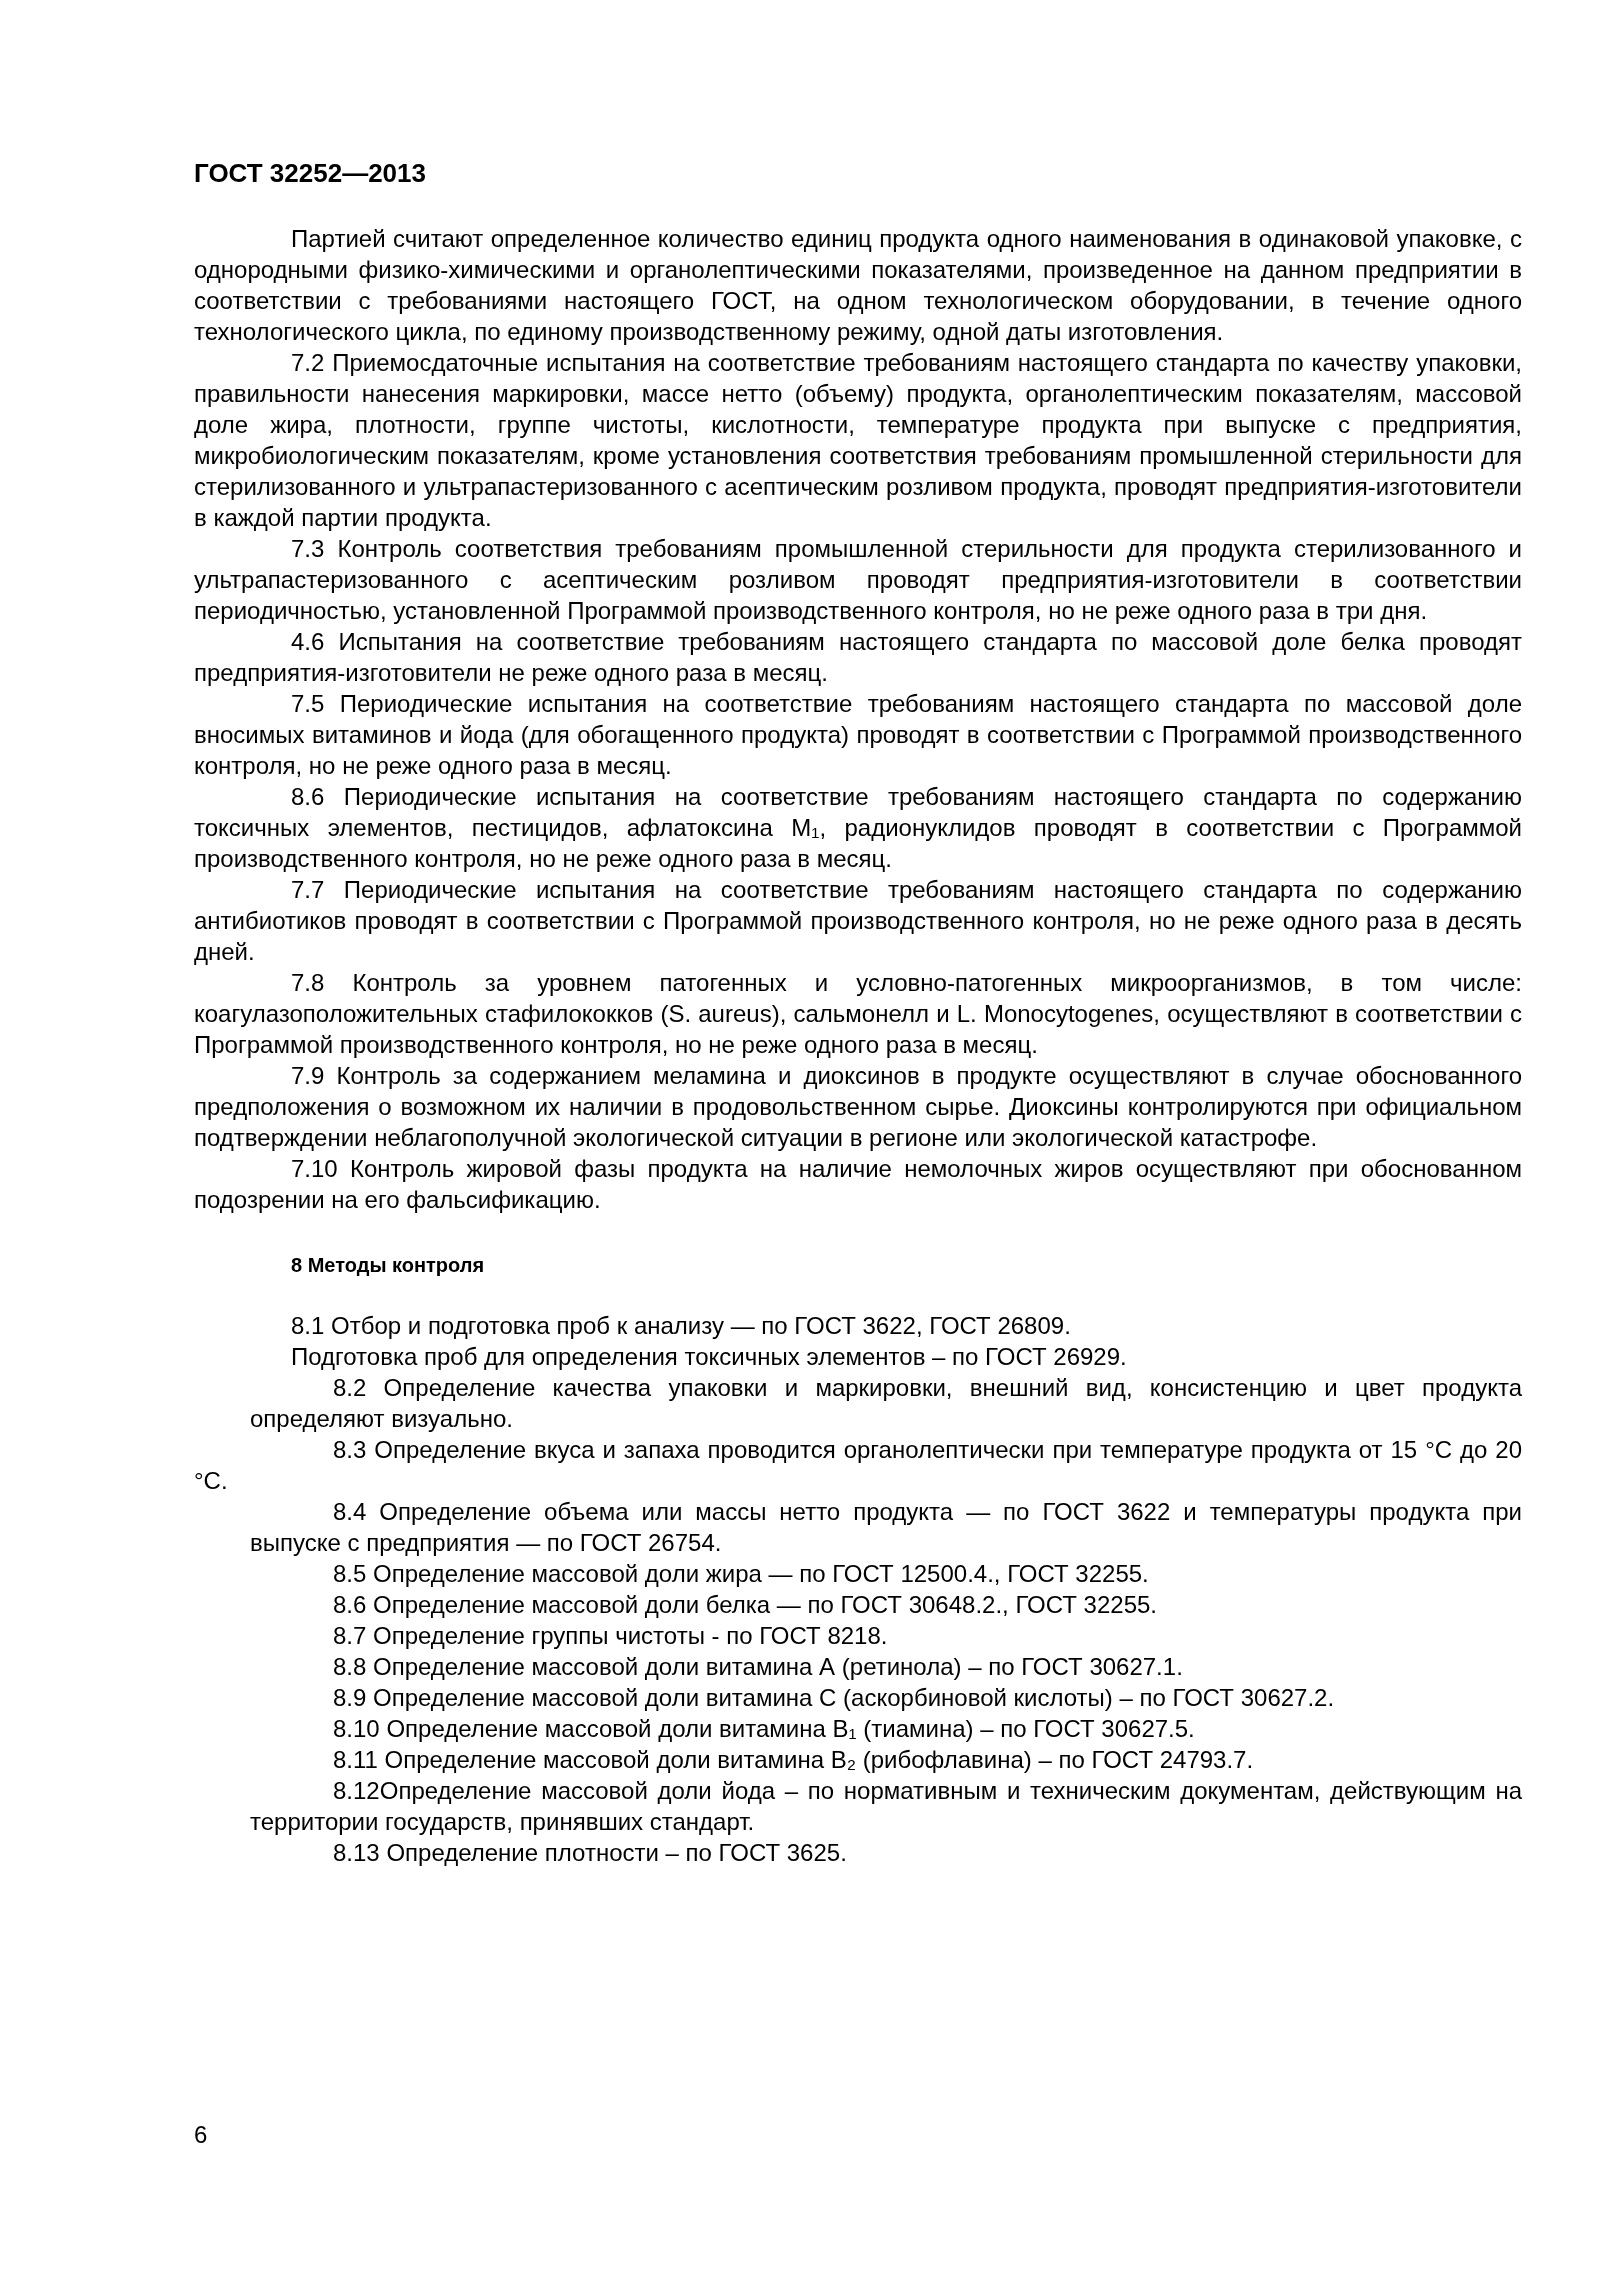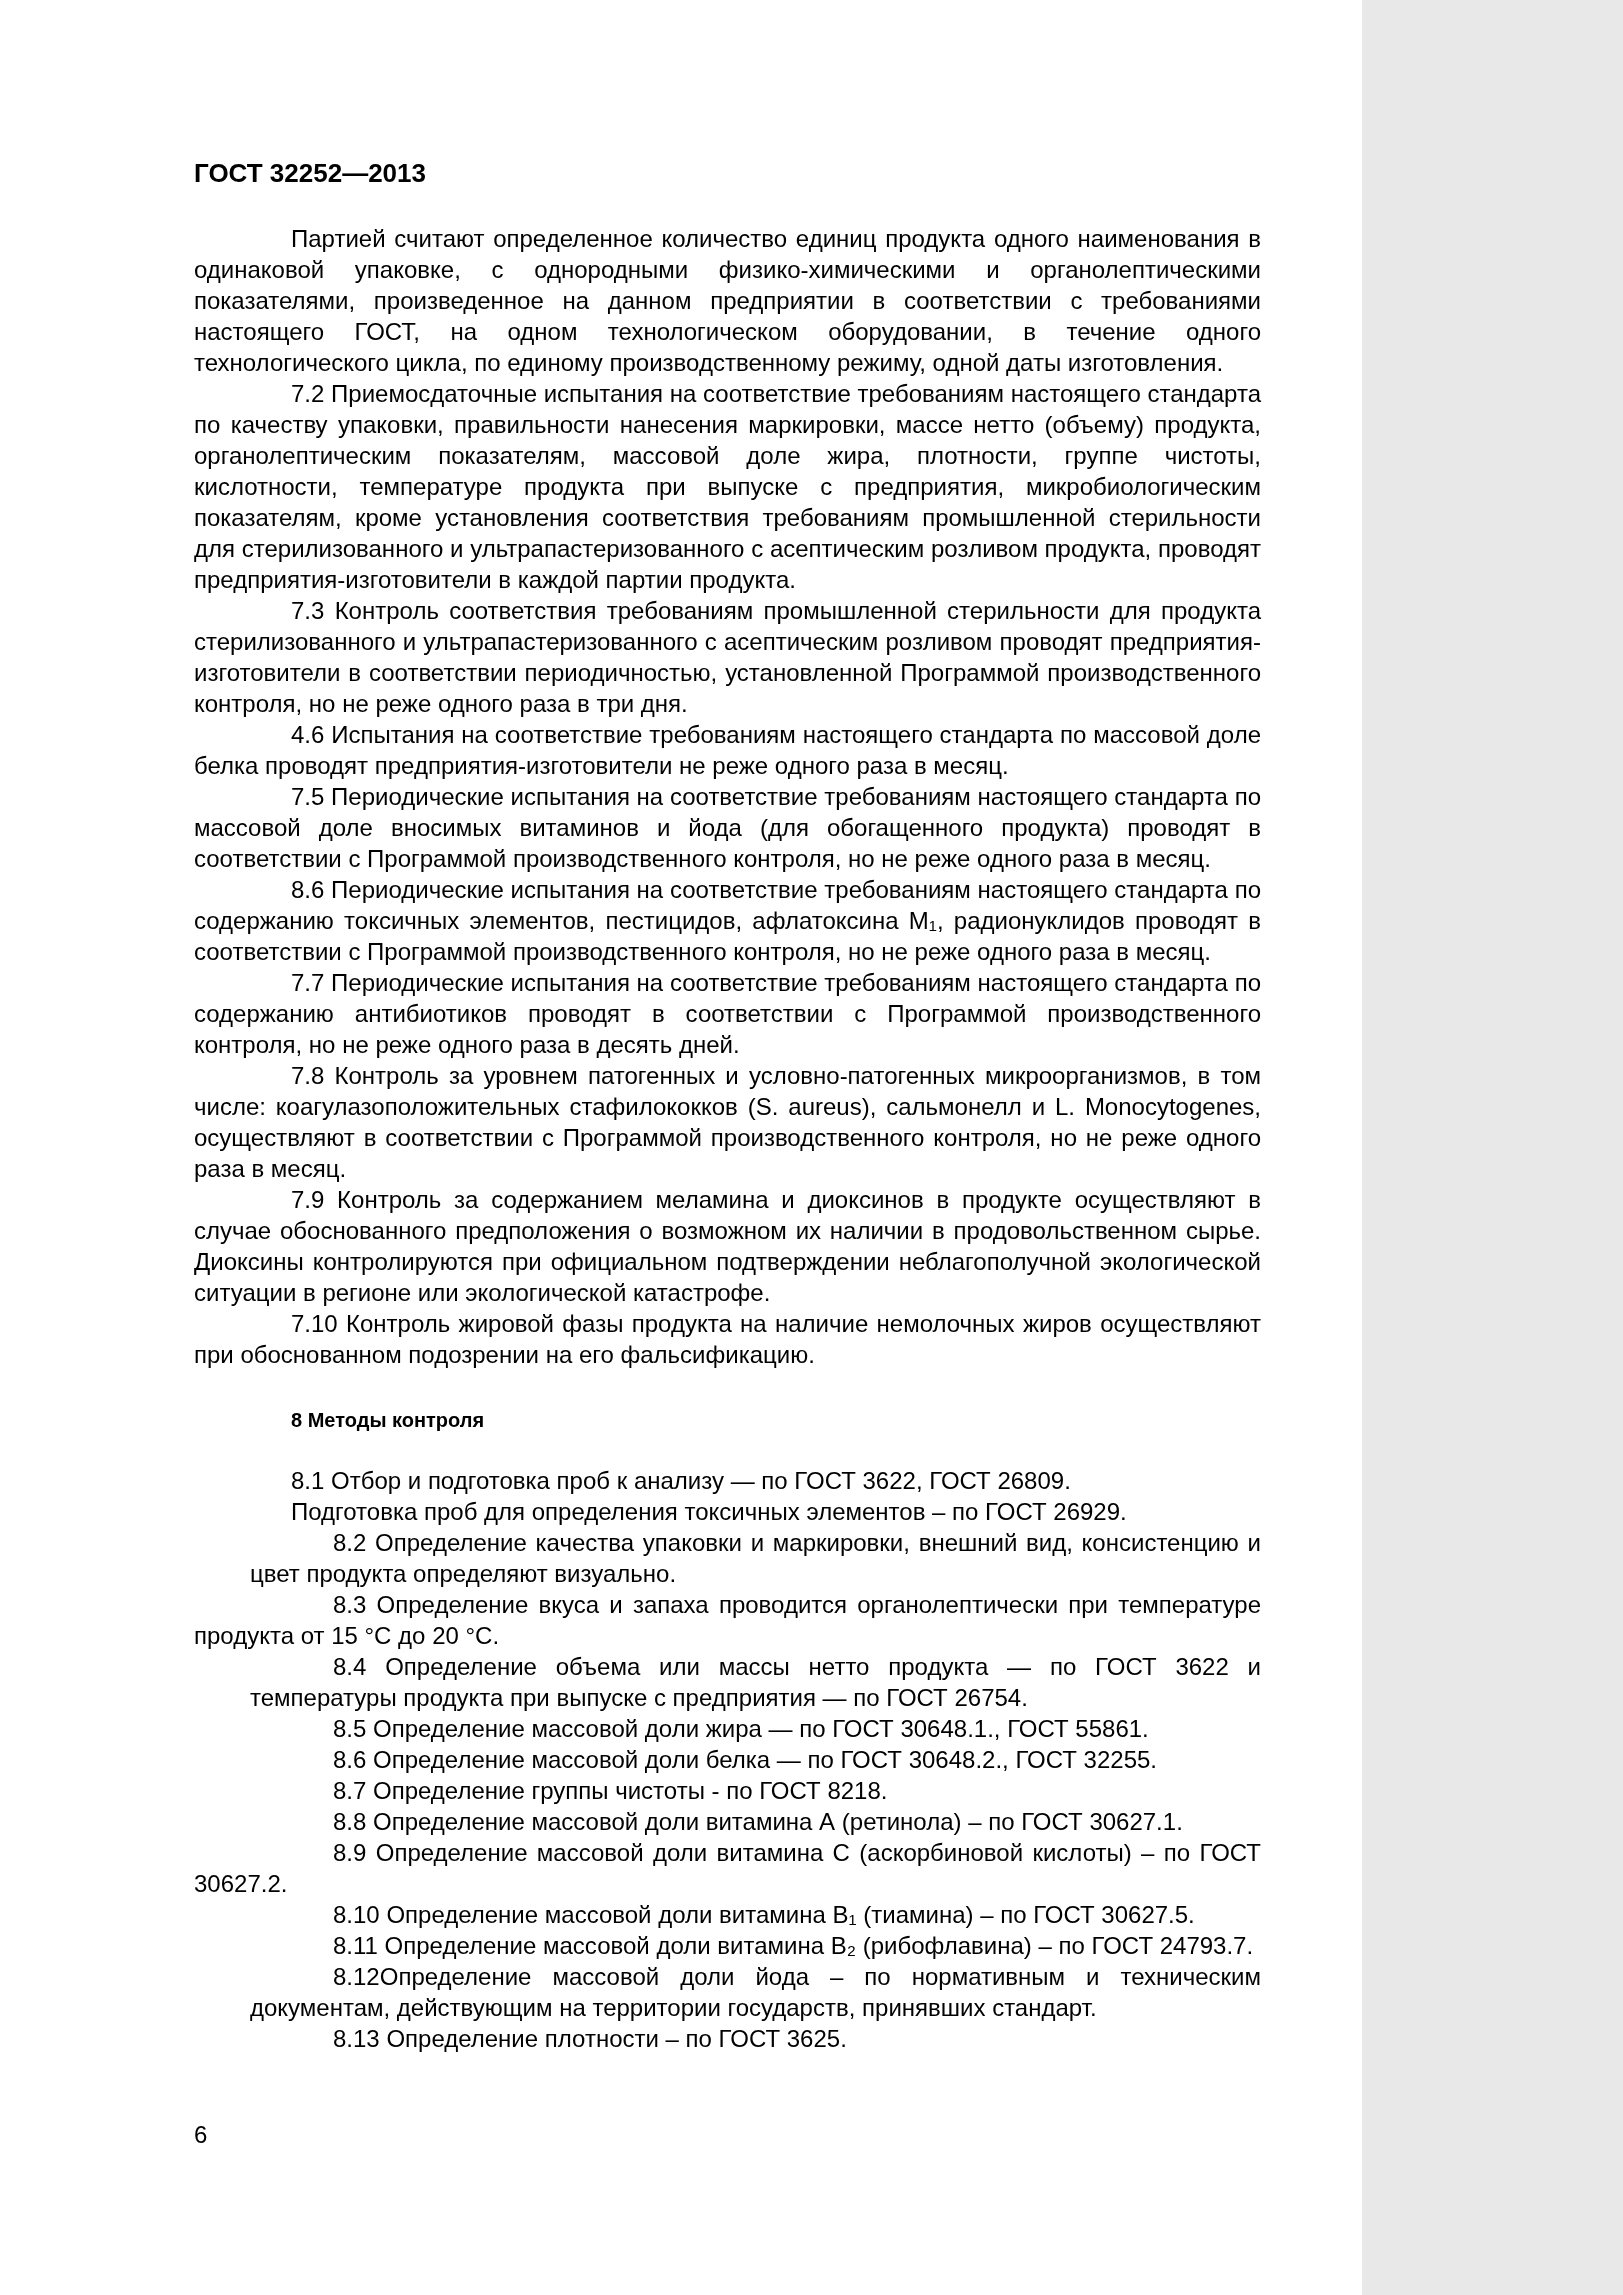--- a/index.html
+++ b/index.html
@@ -1,17 +1,17 @@
 <!DOCTYPE html>
 <html style="font-size:10.5px"><head>
 <meta charset="utf-8">
 <style>
   html, body { margin: 0; padding: 0; background: #e8e8e8; }
   .page {
-    width: 1362px;
+    width: 1623px;
     height: 2295px;
     background: #ffffff;
     position: relative;
     box-sizing: border-box;
     padding: 158px 101px 0 194px;
     font-family: "Liberation Sans", sans-serif;
     color: #000000;
   }
   .doc-header {
     font-size: 26px;
@@ -63,21 +63,21 @@
     <p class="para p7">7.9 Контроль за содержанием меламина и диоксинов в продукте осуществляют в случае обоснованного предположения о возможном их наличии в продовольственном сырье. Диоксины контролируются при официальном подтверждении неблагополучной экологической ситуации в регионе или экологической катастрофе.</p>
     <p class="para p7">7.10 Контроль жировой фазы продукта на наличие немолочных жиров осуществляют при обоснованном подозрении на его фальсификацию.</p>
 
     <h2 class="section-heading">8 Методы контроля</h2>
 
     <p class="para p7">8.1 Отбор и подготовка проб к анализу — по ГОСТ 3622, ГОСТ 26809.</p>
     <p class="para p7">Подготовка проб для определения токсичных элементов – по ГОСТ 26929.</p>
     <p class="para p8 p8-offset">8.2 Определение качества упаковки и маркировки, внешний вид, консистенцию и цвет продукта определяют визуально.</p>
     <p class="para p8">8.3 Определение вкуса и запаха проводится органолептически при температуре продукта от 15 °С до 20 °С.</p>
     <p class="para p8 p8-offset">8.4 Определение объема или массы нетто продукта — по ГОСТ 3622 и температуры продукта при выпуске с предприятия — по ГОСТ 26754.</p>
-    <p class="para p8">8.5 Определение массовой доли жира — по ГОСТ 30648.1., ГОСТ 55861.</p>
+    <p class="para p8">8.5 Определение массовой доли жира — по ГОСТ 12500.4., ГОСТ 32255.</p>
     <p class="para p8">8.6 Определение массовой доли белка — по ГОСТ 30648.2., ГОСТ 32255.</p>
     <p class="para p8">8.7 Определение группы чистоты - по ГОСТ 8218.</p>
     <p class="para p8">8.8 Определение массовой доли витамина А (ретинола) – по ГОСТ 30627.1.</p>
     <p class="para p8">8.9 Определение массовой доли витамина С (аскорбиновой кислоты) – по ГОСТ 30627.2.</p>
     <p class="para p8">8.10 Определение массовой доли витамина В₁ (тиамина) – по ГОСТ 30627.5.</p>
     <p class="para p8">8.11 Определение массовой доли витамина В₂ (рибофлавина) – по ГОСТ 24793.7.</p>
     <p class="para p8 p8-offset">8.12Определение массовой доли йода – по нормативным и техническим документам, действующим на территории государств, принявших стандарт.</p>
     <p class="para p8">8.13 Определение плотности – по ГОСТ 3625.</p>
 
   </div>

